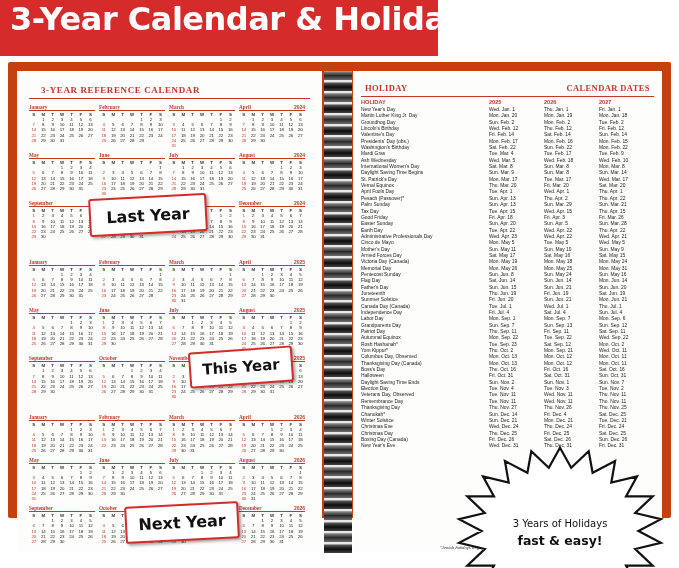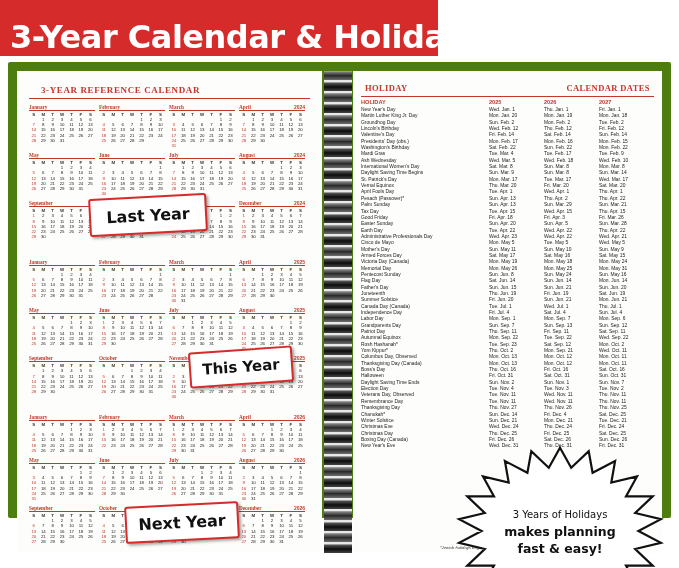--- a/index.html
+++ b/index.html
@@ -7,35 +7,35 @@
     width:679px;height:568px;
     background:#ffffff;
     font-family:"Liberation Sans", sans-serif;
     overflow:hidden;
     position:relative;
   }
   
   .banner{
     position:absolute;left:0;top:0;width:438px;height:56px;
     background:#d62b2b;
-    display:flex;align-items:flex-end;
+    display:flex;align-items:flex-start;
   }
   .banner-title{
     color:#ffffff;
     font-size:32px;
     font-weight:bold;
     letter-spacing:-0.5px;
     padding-left:10px;
     font-family:"DejaVu Sans", sans-serif;
     white-space:nowrap;
   }
   
   .book{
     position:absolute;left:8px;top:62px;width:663px;height:456px;
-    background:#4d7c0f;
+    background:#c2410c;
     border-radius:2px;
   }
   .page{
     position:absolute;top:9px;height:482px;
     background:#fdfdfb;
   }
   .page-left{left:9px;width:305px;}
   .page-right{left:345px;width:309px;}
   
   .spiral{
@@ -2385,17 +2385,16 @@
       </div>
     <div class="footnote">*Jewish holidays begin at sundown on the evening before the date listed.</div>
   </div>
 
   <div class="burst">
     <svg width="216" height="175" viewBox="0 0 216 175" aria-hidden="true">
       <polygon id="burstpoly" fill="#ffffff" stroke="#111111" stroke-width="2.2" points="108.0,3.8 119.2,23.7 136.7,7.2 140.6,28.8 163.1,17.0 159.3,38.6 185.0,32.5 174.0,52.4 200.7,52.4 183.2,69.0 208.9,75.2 186.4,87.0 208.9,98.8 183.2,105.0 200.7,121.6 174.0,121.6 185.0,141.5 159.3,135.4 163.1,157.0 140.6,145.2 136.7,166.8 119.2,150.3 108.0,170.2 96.8,150.3 79.3,166.8 75.4,145.2 52.9,157.0 56.7,135.4 31.0,141.5 42.0,121.6 15.3,121.6 32.8,105.0 7.1,98.8 29.6,87.0 7.1,75.2 32.8,69.0 15.3,52.4 42.0,52.4 31.0,32.5 56.7,38.6 52.9,17.0 75.4,28.8 79.3,7.2 96.8,23.7"></polygon>
     </svg>
     <div class="burst-text">
       <div class="burst-l1">3 Years of Holidays</div>
-      <div class="burst-l2">makes planning</div>
       <div class="burst-l3">fast &amp; easy!</div>
     </div>
   </div>
 </div>
 
 </body></html>

